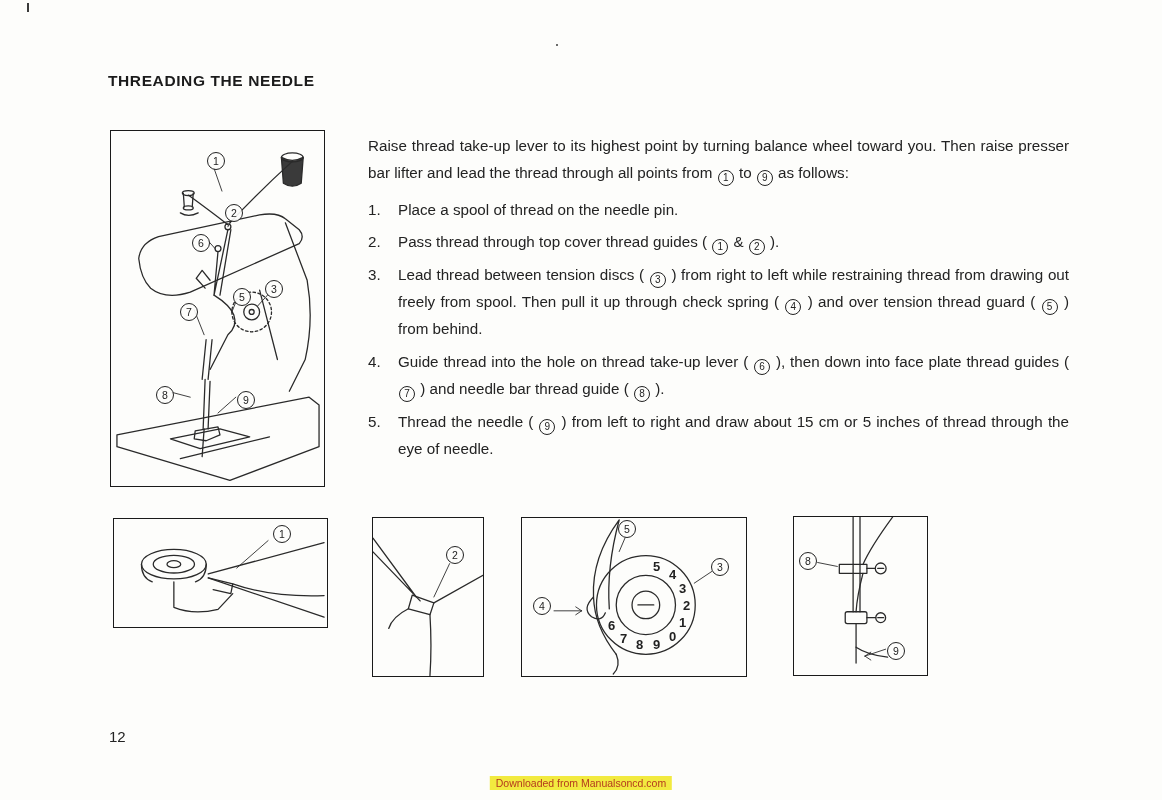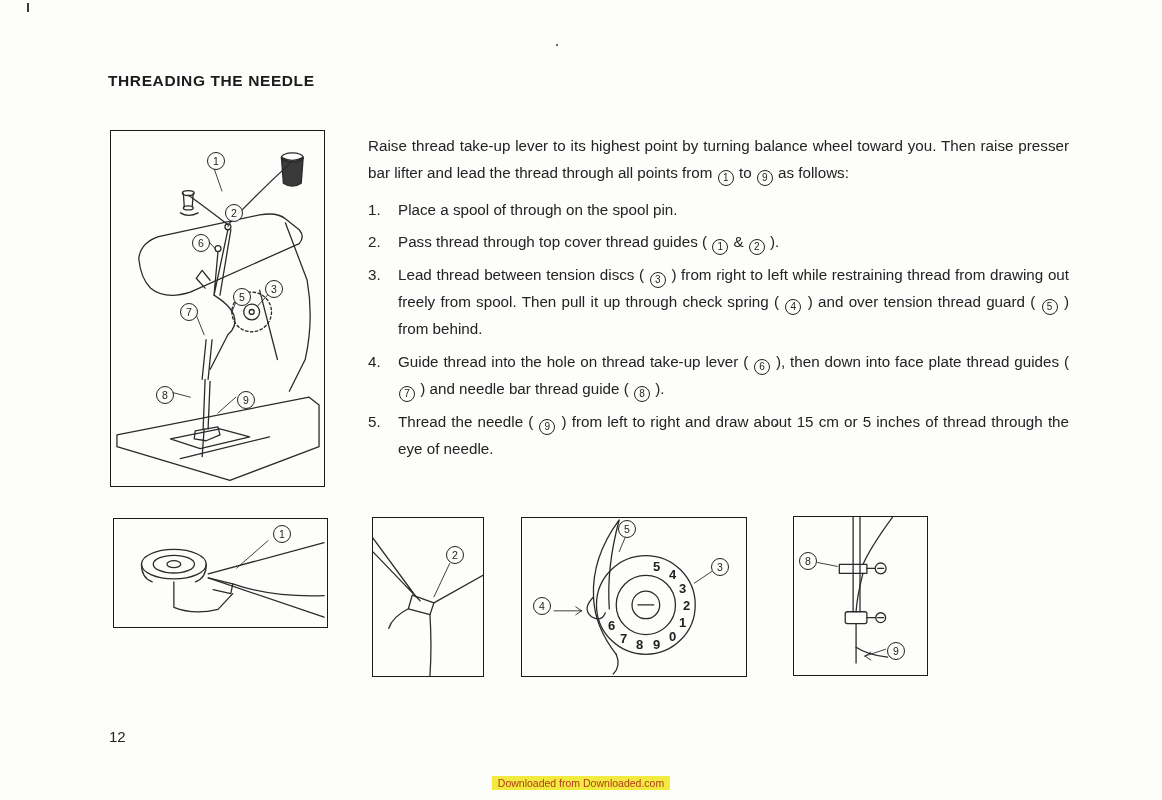--- a/index.html
+++ b/index.html
@@ -130,21 +130,21 @@
     <span class="callout mc7">7</span>
     <span class="callout mc8">8</span>
     <span class="callout mc9">9</span>
   </div>
 
   <div class="text-col">
     <p class="intro">Raise thread take-up lever to its highest point by turning balance wheel toward you. Then raise presser bar lifter and lead the thread through all points from <span class="circ">1</span> to <span class="circ">9</span> as follows:</p>
     <div class="steps">
       <div class="step">
         <span class="step-num">1.</span>
-        <div class="step-text">Place a spool of through on the spool pin.</div>
+        <div class="step-text">Place a spool of thread on the needle pin.</div>
       </div>
       <div class="step">
         <span class="step-num">2.</span>
         <div class="step-text">Pass thread through top cover thread guides ( <span class="circ">1</span> &amp; <span class="circ">2</span> ).</div>
       </div>
       <div class="step">
         <span class="step-num">3.</span>
         <div class="step-text">Lead thread between tension discs ( <span class="circ">3</span> ) from right to left while restraining thread from drawing out freely from spool. Then pull it up through check spring ( <span class="circ">4</span> ) and over tension thread guard ( <span class="circ">5</span> ) from behind.</div>
       </div>
       <div class="step">
@@ -229,15 +229,15 @@
         <path d="M100,0 Q78,30 70,48 M70,57 Q64,80 63,96 M63,132 Q75,140 95,142"></path>
         <path d="M24,46 L44,50 M93,134 L72,141 M72,141 L78,137 M72,141 L78,145" stroke-width="0.9"></path>
       </g>
     </svg>
     <span class="callout dc8">8</span>
     <span class="callout dc9">9</span>
   </div>
 
   <div class="pagenum">12</div>
 
-  <div class="watermark">Downloaded from Downloaded.com</div>
+  <div class="watermark">Downloaded from Manualsoncd.com</div>
 
 </div>
 
 </body></html>

